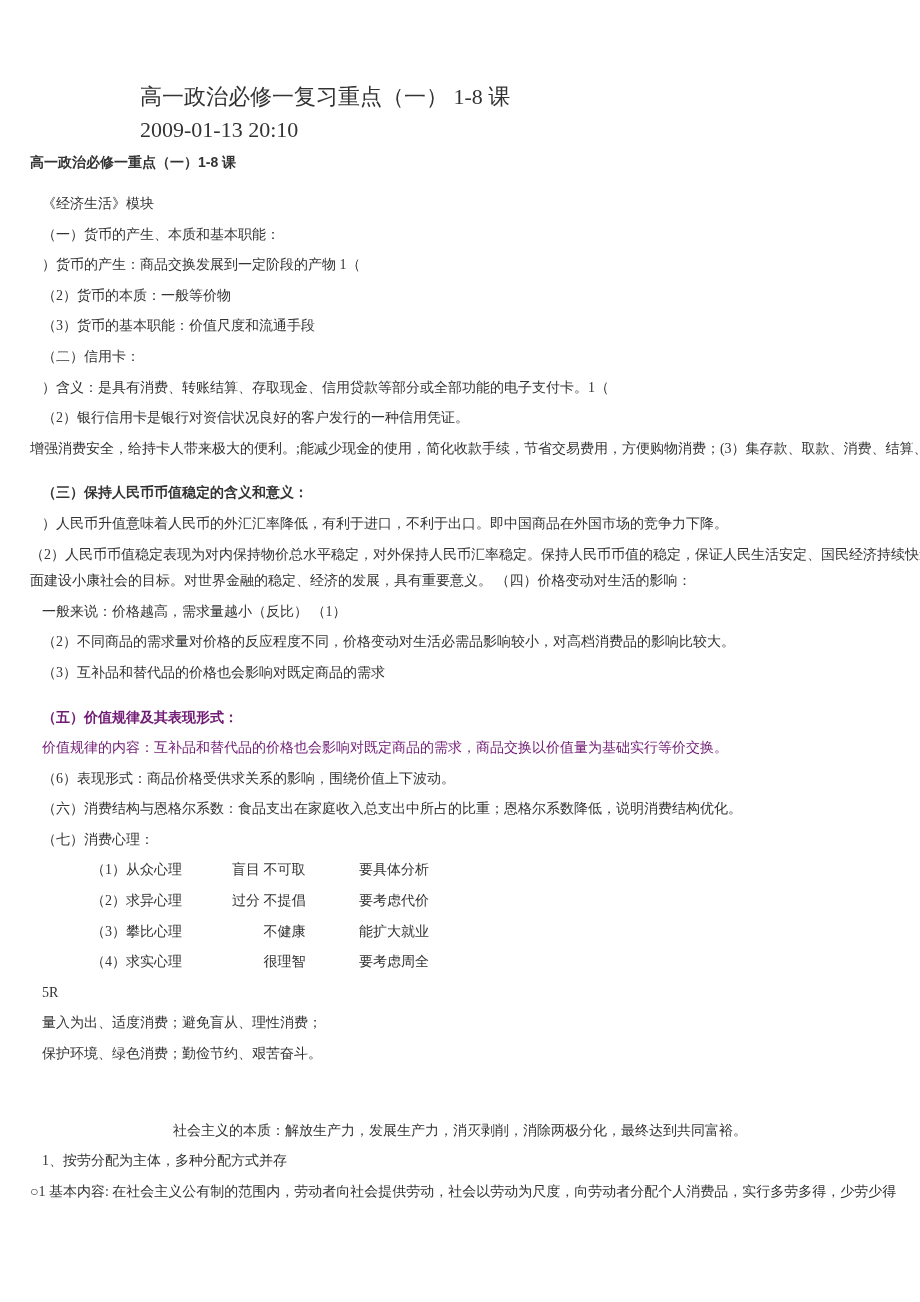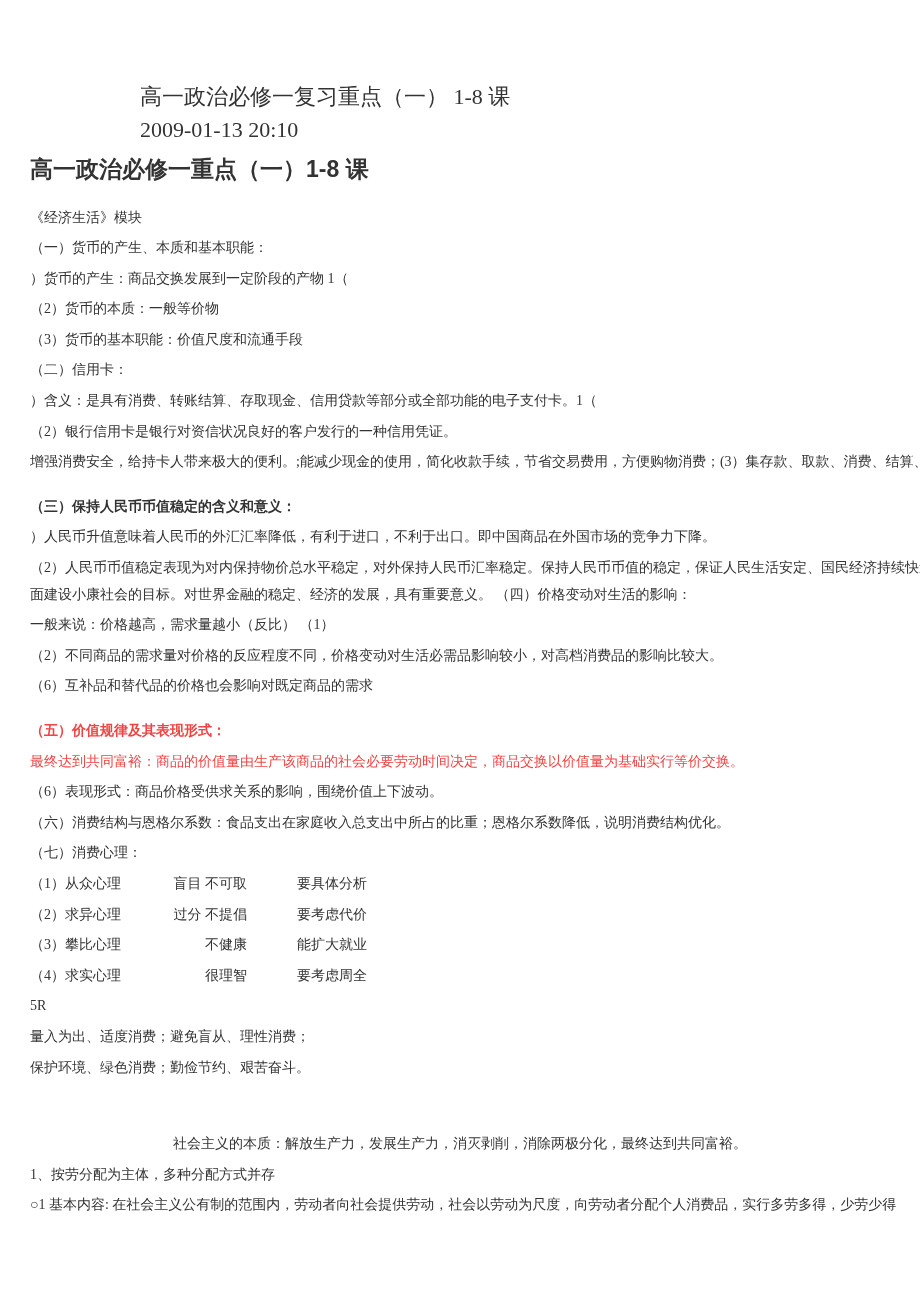--- a/index.html
+++ b/index.html
@@ -12,48 +12,49 @@
       line-height: 1.5;
       width: 920px;
       box-sizing: border-box;
     }
     .header-line {
       font-size: 22px;
       font-family: "SimSun", serif;
       margin-left: 110px;
     }
     .header-title-bold {
-      font-size: 23px;
+      font-size: 14px;
       font-weight: bold;
       font-family: "Microsoft YaHei", "SimHei", sans-serif;
       margin-top: 6px;
       margin-bottom: 18px;
     }
     .para {
-      margin: 4px 0;
+      margin: 4px 12px;
       line-height: 1.9;
     }
     .para-wide {
       margin: 4px 0;
       line-height: 1.9;
       width: 1200px;
     }
     .red {
-      color: #ef4444;
+      color: #701a75;
     }
     .spaced {
       margin-top: 18px;
       font-weight: bold;
     }
     .spaced-large {
       margin-top: 50px;
       text-align: center;
     }
     .tbl-row span {
       display: inline-block;
+      text-align: right;
     }
     .c1 { width: 140px; }
     .c2 { width: 120px; }
     .c3 { width: 120px; }
   </style>
 </head>
 <body>
 
 <div class="header-line">高一政治必修一复习重点（一） 1-8 课</div>
 <div class="header-line">2009-01-13 20:10</div>
@@ -67,24 +68,24 @@
 <div class="para">（二）信用卡：</div>
 <div class="para">）含义：是具有消费、转账结算、存取现金、信用贷款等部分或全部功能的电子支付卡。1（</div>
 <div class="para">（2）银行信用卡是银行对资信状况良好的客户发行的一种信用凭证。</div>
 <div class="para-wide">增强消费安全，给持卡人带来极大的便利。;能减少现金的使用，简化收款手续，节省交易费用，方便购物消费；(3）集存款、取款、消费、结算、查询为一体</div>
 
 <div class="para spaced">（三）保持人民币币值稳定的含义和意义：</div>
 <div class="para">）人民币升值意味着人民币的外汇汇率降低，有利于进口，不利于出口。即中国商品在外国市场的竞争力下降。</div>
 <div class="para-wide">（2）人民币币值稳定表现为对内保持物价总水平稳定，对外保持人民币汇率稳定。保持人民币币值的稳定，保证人民生活安定、国民经济持续快速健康发展，能扩大就业，平衡国际收支，实现全面建设小康社会的目标。对世界金融的稳定、经济的发展，具有重要意义。 （四）价格变动对生活的影响：</div>
 <div class="para">一般来说：价格越高，需求量越小（反比） （1）</div>
 <div class="para">（2）不同商品的需求量对价格的反应程度不同，价格变动对生活必需品影响较小，对高档消费品的影响比较大。</div>
-<div class="para">（6）互补品和替代品的价格也会影响对既定商品的需求</div>
+<div class="para">（3）互补品和替代品的价格也会影响对既定商品的需求</div>
 
 <div class="para red spaced">（五）价值规律及其表现形式：</div>
-<div class="para red">最终达到共同富裕：商品的价值量由生产该商品的社会必要劳动时间决定，商品交换以价值量为基础实行等价交换。</div>
+<div class="para red">价值规律的内容：互补品和替代品的价格也会影响对既定商品的需求，商品交换以价值量为基础实行等价交换。</div>
 <div class="para">（6）表现形式：商品价格受供求关系的影响，围绕价值上下波动。</div>
 <div class="para">（六）消费结构与恩格尔系数：食品支出在家庭收入总支出中所占的比重；恩格尔系数降低，说明消费结构优化。</div>
 <div class="para">（七）消费心理：</div>
 
 <div class="para tbl-row">
   <span class="c1">（1）从众心理</span>
   <span class="c2">盲目 不可取</span>
   <span class="c3">要具体分析</span>
 </div>
 <div class="para tbl-row">

